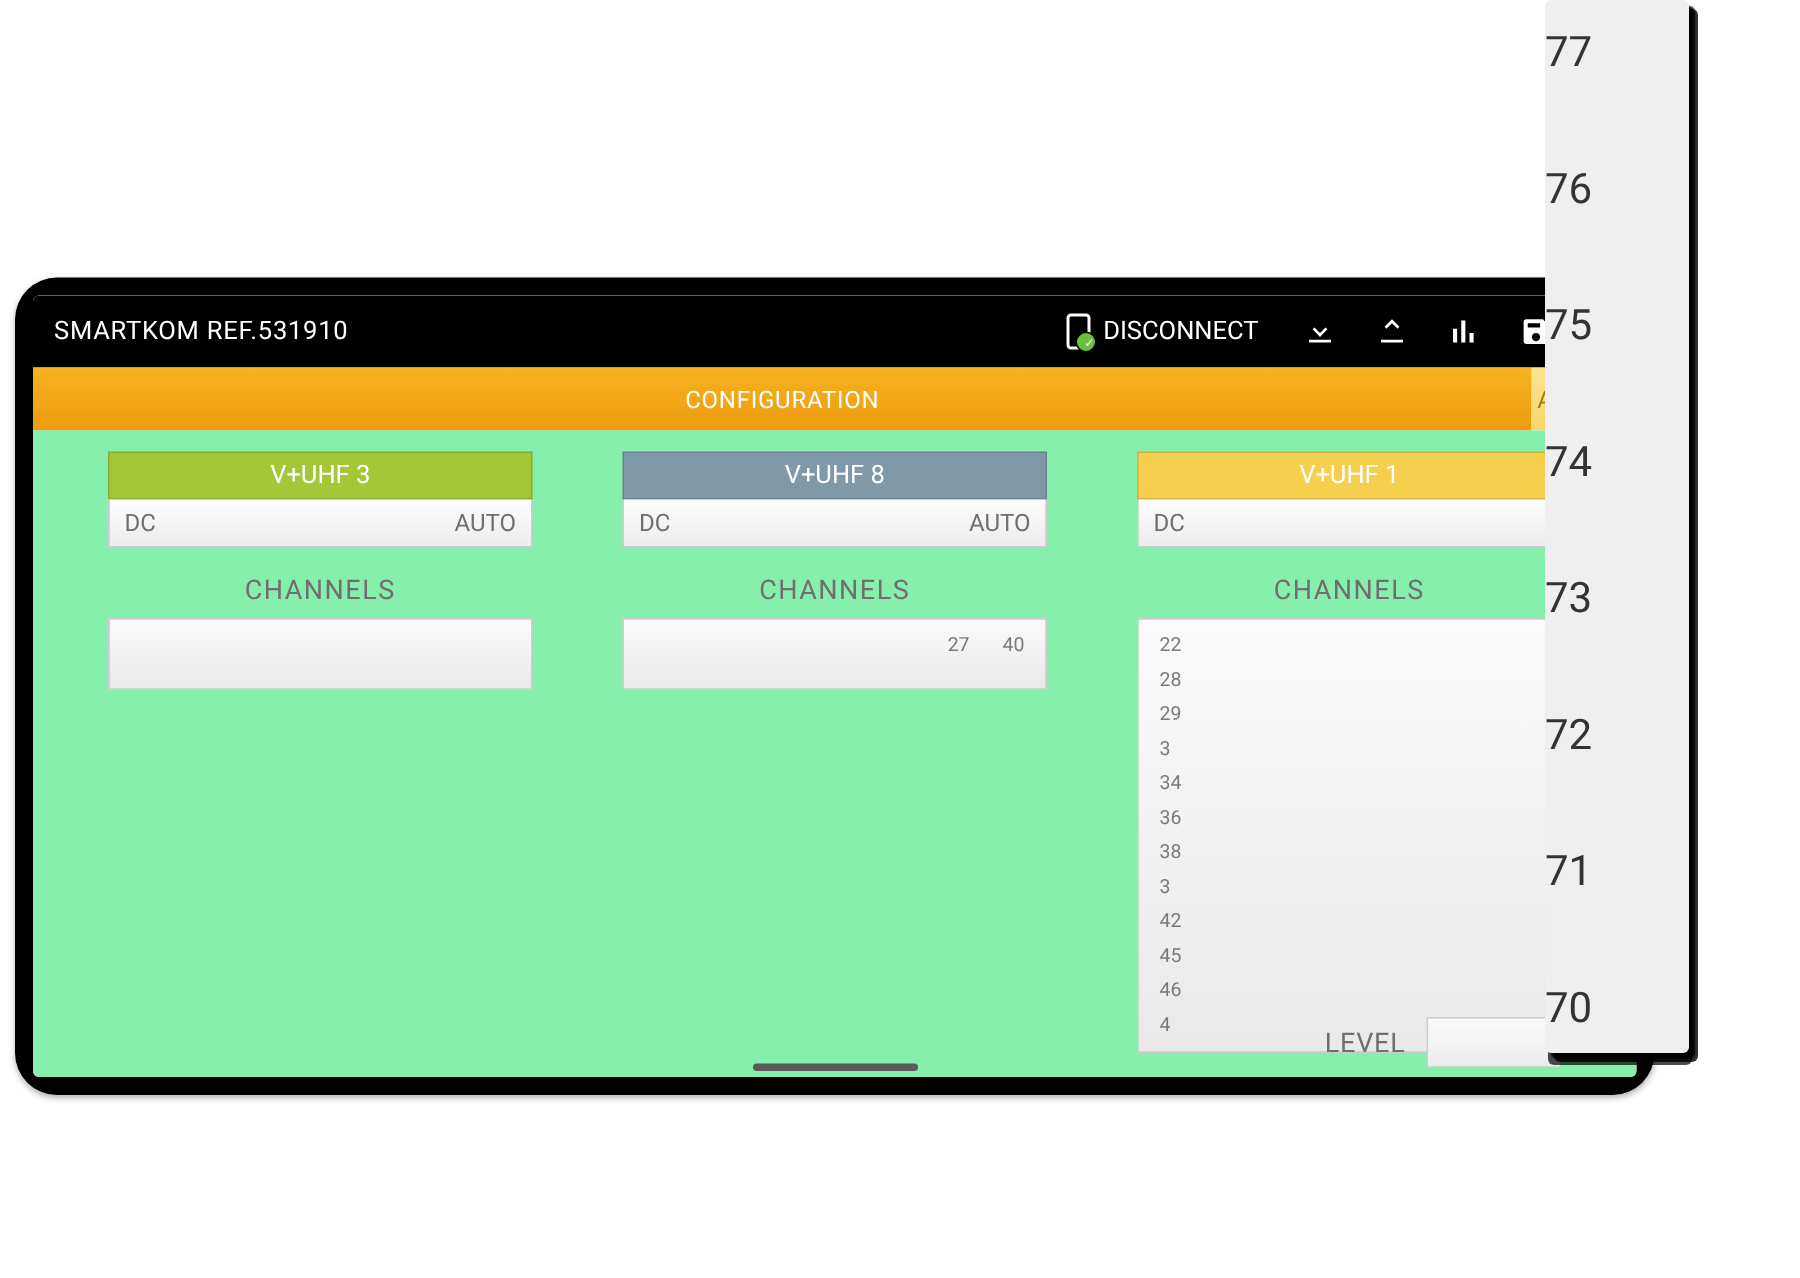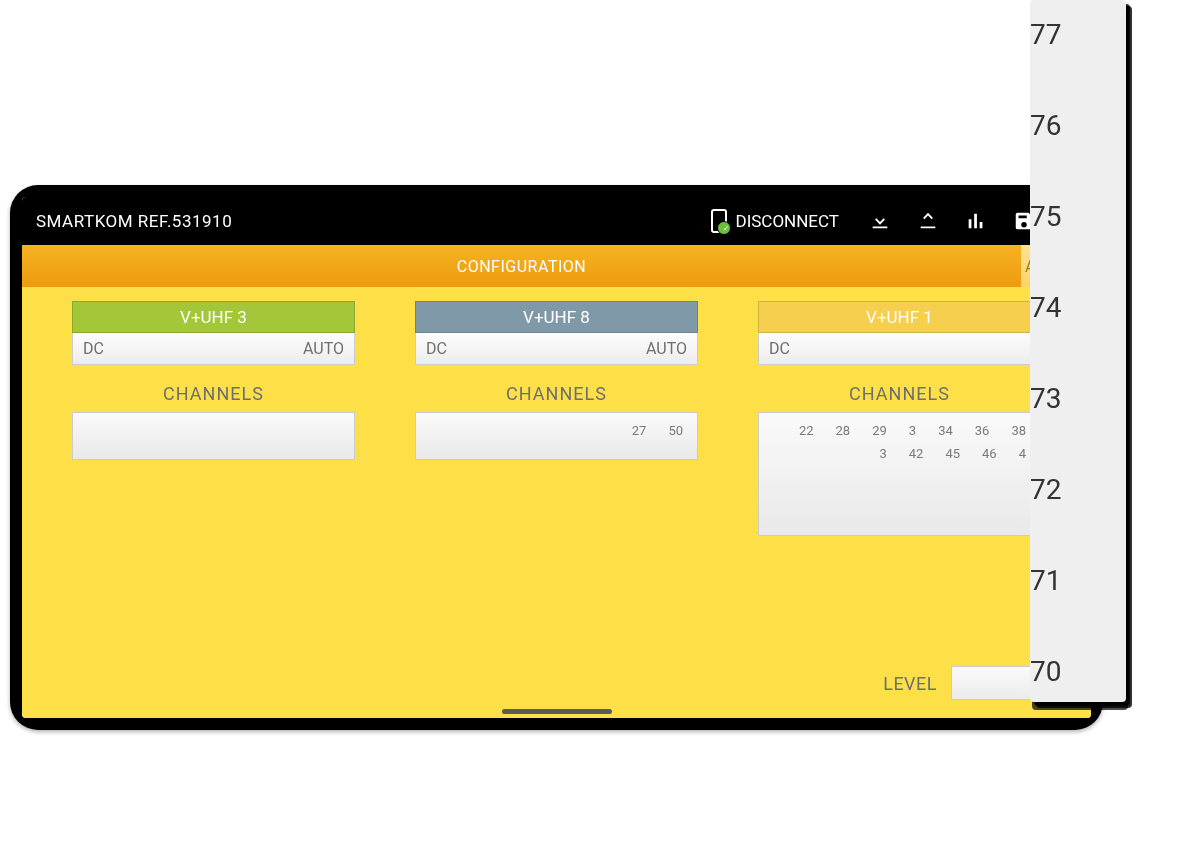--- a/index.html
+++ b/index.html
@@ -101,21 +101,21 @@
   }
   .tab-adjust {
     width: 70px;
     background: linear-gradient(#fce293, #f9d56a);
     color: #a87a15;
     overflow: hidden;
   }
 
   .content-area {
     flex: 1;
-    background: #fde047;
+    background: #86efac;
     padding: 14px 50px 28px 50px;
     display: flex;
     gap: 60px;
     position: relative;
   }
   .column {
     flex: 1;
     display: flex;
     flex-direction: column;
     align-items: stretch;
@@ -285,32 +285,32 @@
 
       <div class="column">
         <div class="col-header hdr-blue">V+UHF 8</div>
         <div class="dc-row">
           <span>DC</span>
           <span>AUTO</span>
         </div>
         <div class="channels-label">CHANNELS</div>
         <div class="channels-box">
             <span>27</span>
-            <span>50</span>
+            <span>40</span>
           </div>
       </div>
 
       <div class="column">
         <div class="col-header hdr-yellow">V+UHF 1</div>
         <div class="dc-row">
           <span>DC</span>
           <span></span>
         </div>
         <div class="channels-label">CHANNELS</div>
-        <div class="channels-box" style="min-height:124px;">
+        <div class="channels-box" style="min-height:124px;flex-direction:column;">
             <span>22</span>
             <span>28</span>
             <span>29</span>
             <span>3</span>
             <span>34</span>
             <span>36</span>
             <span>38</span>
             <span>3</span>
             <span>42</span>
             <span>45</span>

